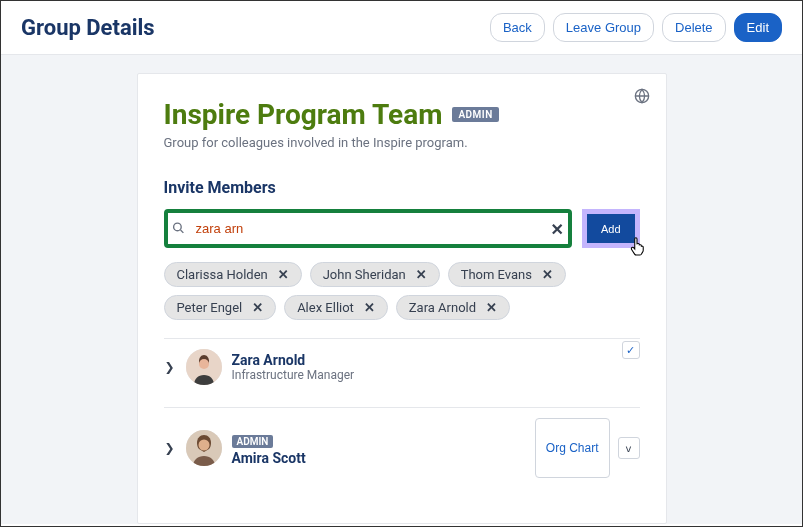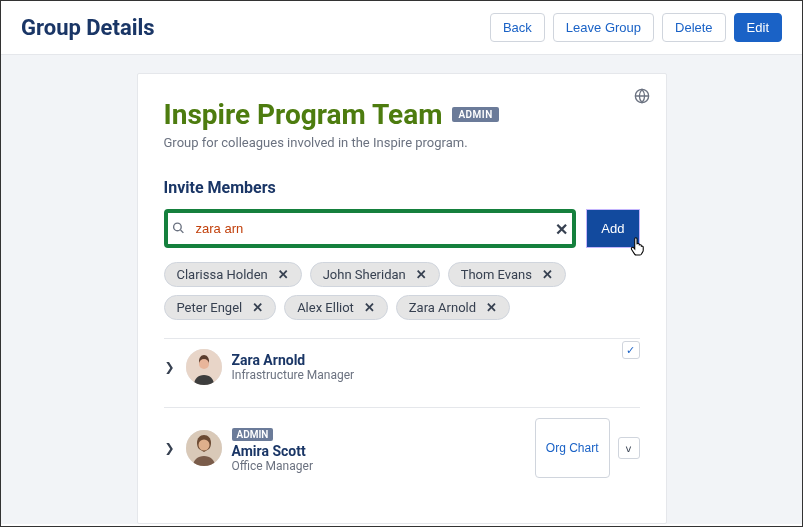--- a/index.html
+++ b/index.html
@@ -24,21 +24,21 @@
     font-weight: 700;
     color: #1a3666;
   }
   .topbar-actions { display: flex; gap: 8px; }
   .btn {
     font-size: 13px;
     padding: 6px 12px;
     border: 1px solid #d0d5dd;
     background: #fff;
     color: #1a62c6;
-    border-radius: 4px;
+    border-radius: 12px;
     cursor: pointer;
   }
   .btn-primary {
     background: #1a62c6;
     border-color: #1a62c6;
     color: #fff;
   }
   .canvas {
     background: #f2f4f7;
     height: calc(100% - 56px);
@@ -115,23 +115,23 @@
   .clear-icon {
     position: absolute;
     right: 8px; top: 50%;
     transform: translateY(-50%);
     color: #374151;
     cursor: pointer;
     font-weight: 700;
   }
   .add-btn {
     background: #124a9e;
-    border: 1px solid #c4b5fd;
+    border: 5px solid #c4b5fd;
     color: #fff;
-    font-size: 13px;
+    font-size: 11px;
     padding: 7px 14px;
     border-radius: 0;
     cursor: pointer;
   }
   .cursor-hand {
     position: absolute;
     right: -6px;
     top: 26px;
     font-size: 16px;
     color: #000;
@@ -355,21 +355,20 @@
         <svg viewBox="0 0 36 36">
           <rect width="36" height="36" fill="#d9c9b8"></rect>
           <path d="M18 5c4 0 7 3 7 8 0 3-1 5-2 6l-5 3-5-3c-1-1-2-3-2-6 0-5 3-8 7-8z" fill="#6b4a33"></path>
           <circle cx="18" cy="15" r="5.5" fill="#deb08c"></circle>
           <path d="M7 36c0-6 5-10 11-10s11 4 11 10z" fill="#7a5c4a"></path>
         </svg>
       </div>
       <div class="member-info">
         <span class="member-badge">ADMIN</span>
         <div class="member-name">Amira Scott</div>
-        <div class="member-role">Office Manager</div>
       </div>
       <div class="row-actions">
         <button class="btn-sm">Org Chart</button>
         <div class="dd">
           <span>ⅴ</span>
         </div>
       </div>
     </div>
 
   </div>

